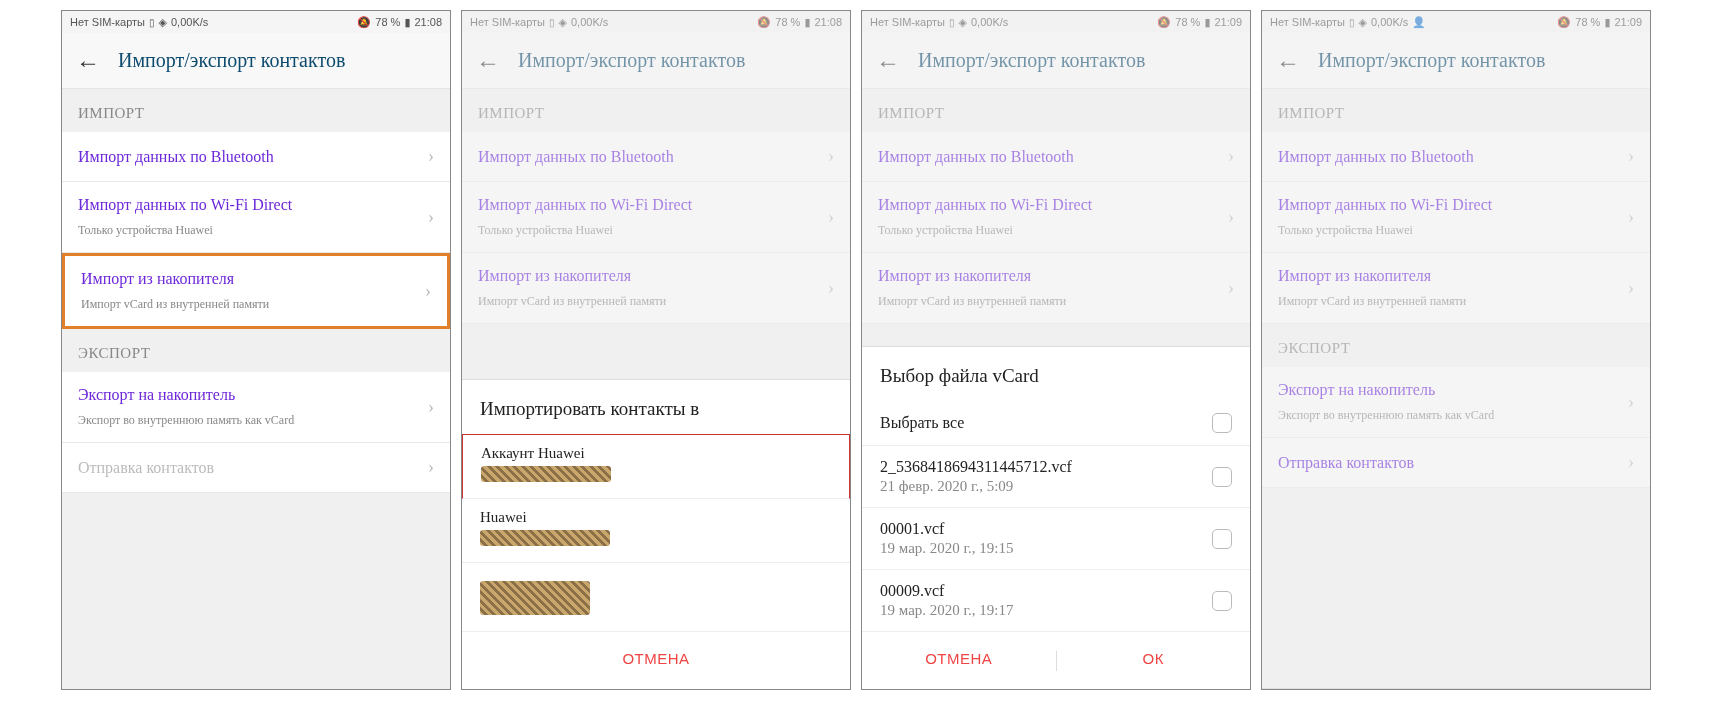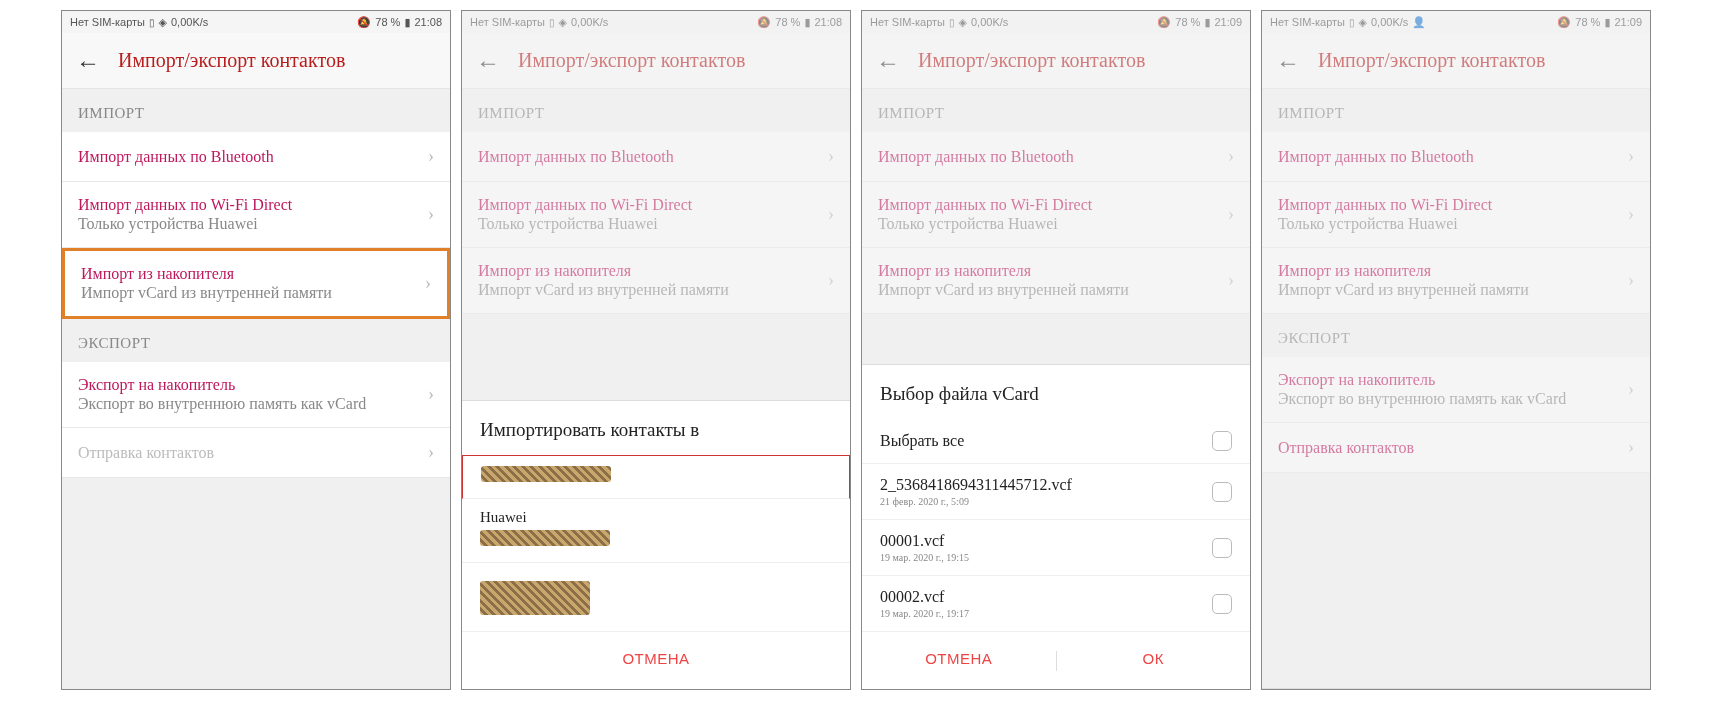--- a/index.html
+++ b/index.html
@@ -5,43 +5,43 @@
 * { margin: 0; padding: 0; box-sizing: border-box; }
 body { font-family: Georgia, 'Times New Roman', serif; background: #fff; padding: 10px; display: flex; gap: 10px; justify-content: center; }
 .phone { width: 390px; height: 680px; border: 1px solid #888; background: #f0f0f0; display: flex; flex-direction: column; position: relative; }
 .phone.dimmed .content-top { opacity: 0.55; }
 .phone.dimmed .status-bar { opacity: 0.55; }
 .phone.dimmed .app-header { opacity: 0.55; }
 .status-bar { height: 22px; background: #f5f5f5; display: flex; justify-content: space-between; align-items: center; padding: 0 8px; font-size: 11px; color: #555; font-family: Arial, sans-serif; }
 .status-left, .status-right { display: flex; align-items: center; gap: 4px; }
 .app-header { height: 56px; background: #f8f8f8; display: flex; align-items: center; padding: 0 14px; gap: 18px; border-bottom: 1px solid #e5e5e5; }
 .back-arrow { font-size: 24px; color: #333; }
-.app-title { font-size: 20px; color: #b91c1c; font-weight: 500; }
+.app-title { font-size: 20px; color: #0c4a6e; font-weight: 500; }
 .content-top { background: #f0f0f0; }
 .section-label { padding: 16px 16px 10px; font-size: 15px; color: #888; letter-spacing: 0.5px; }
 .list-item { background: #fafafa; padding: 14px 16px; border-bottom: 1px solid #e8e8e8; display: flex; align-items: center; position: relative; }
 .list-item.white { background: #fff; }
 .list-item-text { flex: 1; }
-.list-item-title { font-size: 16px; color: #be185d; }
-.list-item-sub { font-size: 16px; color: #888; margin-top: 1px; }
+.list-item-title { font-size: 16px; color: #6d28d9; }
+.list-item-sub { font-size: 12px; color: #888; margin-top: 9px; }
 .chevron { color: #bbb; font-size: 18px; }
 .highlight-orange { border: 3px solid #e08028; }
 .highlight-red { border: 1px solid #cc3333; }
 .bottom-sheet { position: absolute; bottom: 0; left: 0; right: 0; background: #fff; border-top: 1px solid #ddd; }
 .sheet-title { padding: 18px 18px 14px; font-size: 19px; color: #222; }
 .sheet-item { padding: 10px 18px 16px; border-bottom: 1px solid #eee; }
 .sheet-item-title { font-size: 15px; color: #222; margin-bottom: 4px; }
 .redacted { width: 130px; height: 16px; background: repeating-linear-gradient(45deg, #c9a66b, #c9a66b 3px, #8b6f47 3px, #8b6f47 6px); border-radius: 3px; }
 .redacted.big { width: 110px; height: 34px; margin-top: 8px; }
 .sheet-buttons { display: flex; }
 .sheet-btn { flex: 1; text-align: center; padding: 18px 0 22px; font-size: 15px; color: #ef4444; font-weight: 500; letter-spacing: 0.5px; font-family: Arial, sans-serif; }
 .vcard-item { padding: 12px 18px; border-bottom: 1px solid #eee; display: flex; align-items: center; }
 .vcard-text { flex: 1; }
 .vcard-name { font-size: 16px; color: #222; }
-.vcard-date { font-size: 10px; color: #888; margin-top: 2px; }
+.vcard-date { font-size: 15px; color: #888; margin-top: 2px; }
 .checkbox { width: 20px; height: 20px; border: 1.5px solid #bbb; border-radius: 5px; }
 .disabled-text { color: #bbb; }
 .progress-area { background: #fff; padding: 14px 18px 10px; }
 .progress-row { display: flex; justify-content: space-between; font-size: 14px; color: #333; margin-bottom: 14px; }
 .progress-bar { height: 3px; background: #e0e0e0; position: relative; margin-bottom: 8px; }
 .progress-fill { height: 100%; background: #2196c4; width: 50%; }
 .progress-cancel { position: absolute; right: -2px; top: -8px; width: 18px; height: 18px; background: #d33; border-radius: 50%; color: #fff; font-size: 11px; display: flex; align-items: center; justify-content: center; }
 .icon-sim { font-size: 10px; }
 .divider-v { width: 1px; height: 20px; background: #ddd; align-self: center; }
 </style>
@@ -144,20 +144,21 @@
       <div class="list-item-text">
         <div class="list-item-title">Импорт из накопителя</div>
         <div class="list-item-sub">Импорт vCard из внутренней памяти</div>
       </div>
       <span class="chevron">›</span>
     </div>
   </div>
   <div class="bottom-sheet">
     <div class="sheet-title">Импортировать контакты в</div>
     <div class="sheet-item highlight-red">
+      <div class="sheet-item-title">Аккаунт Huawei</div>
       <div class="redacted"></div>
     </div>
     <div class="sheet-item">
       <div class="sheet-item-title">Huawei</div>
       <div class="redacted"></div>
     </div>
     <div class="sheet-item">
       <div class="redacted big"></div>
     </div>
     <div class="sheet-buttons">
@@ -225,21 +226,21 @@
     </div>
     <div class="vcard-item">
       <div class="vcard-text">
         <div class="vcard-name">00001.vcf</div>
         <div class="vcard-date">19 мар. 2020 г., 19:15</div>
       </div>
       <div class="checkbox"></div>
     </div>
     <div class="vcard-item">
       <div class="vcard-text">
-        <div class="vcard-name">00002.vcf</div>
+        <div class="vcard-name">00009.vcf</div>
         <div class="vcard-date">19 мар. 2020 г., 19:17</div>
       </div>
       <div class="checkbox"></div>
     </div>
     <div class="sheet-buttons">
       <div class="sheet-btn">ОТМЕНА</div>
       <div class="divider-v"></div>
       <div class="sheet-btn">ОК</div>
     </div>
   </div>

